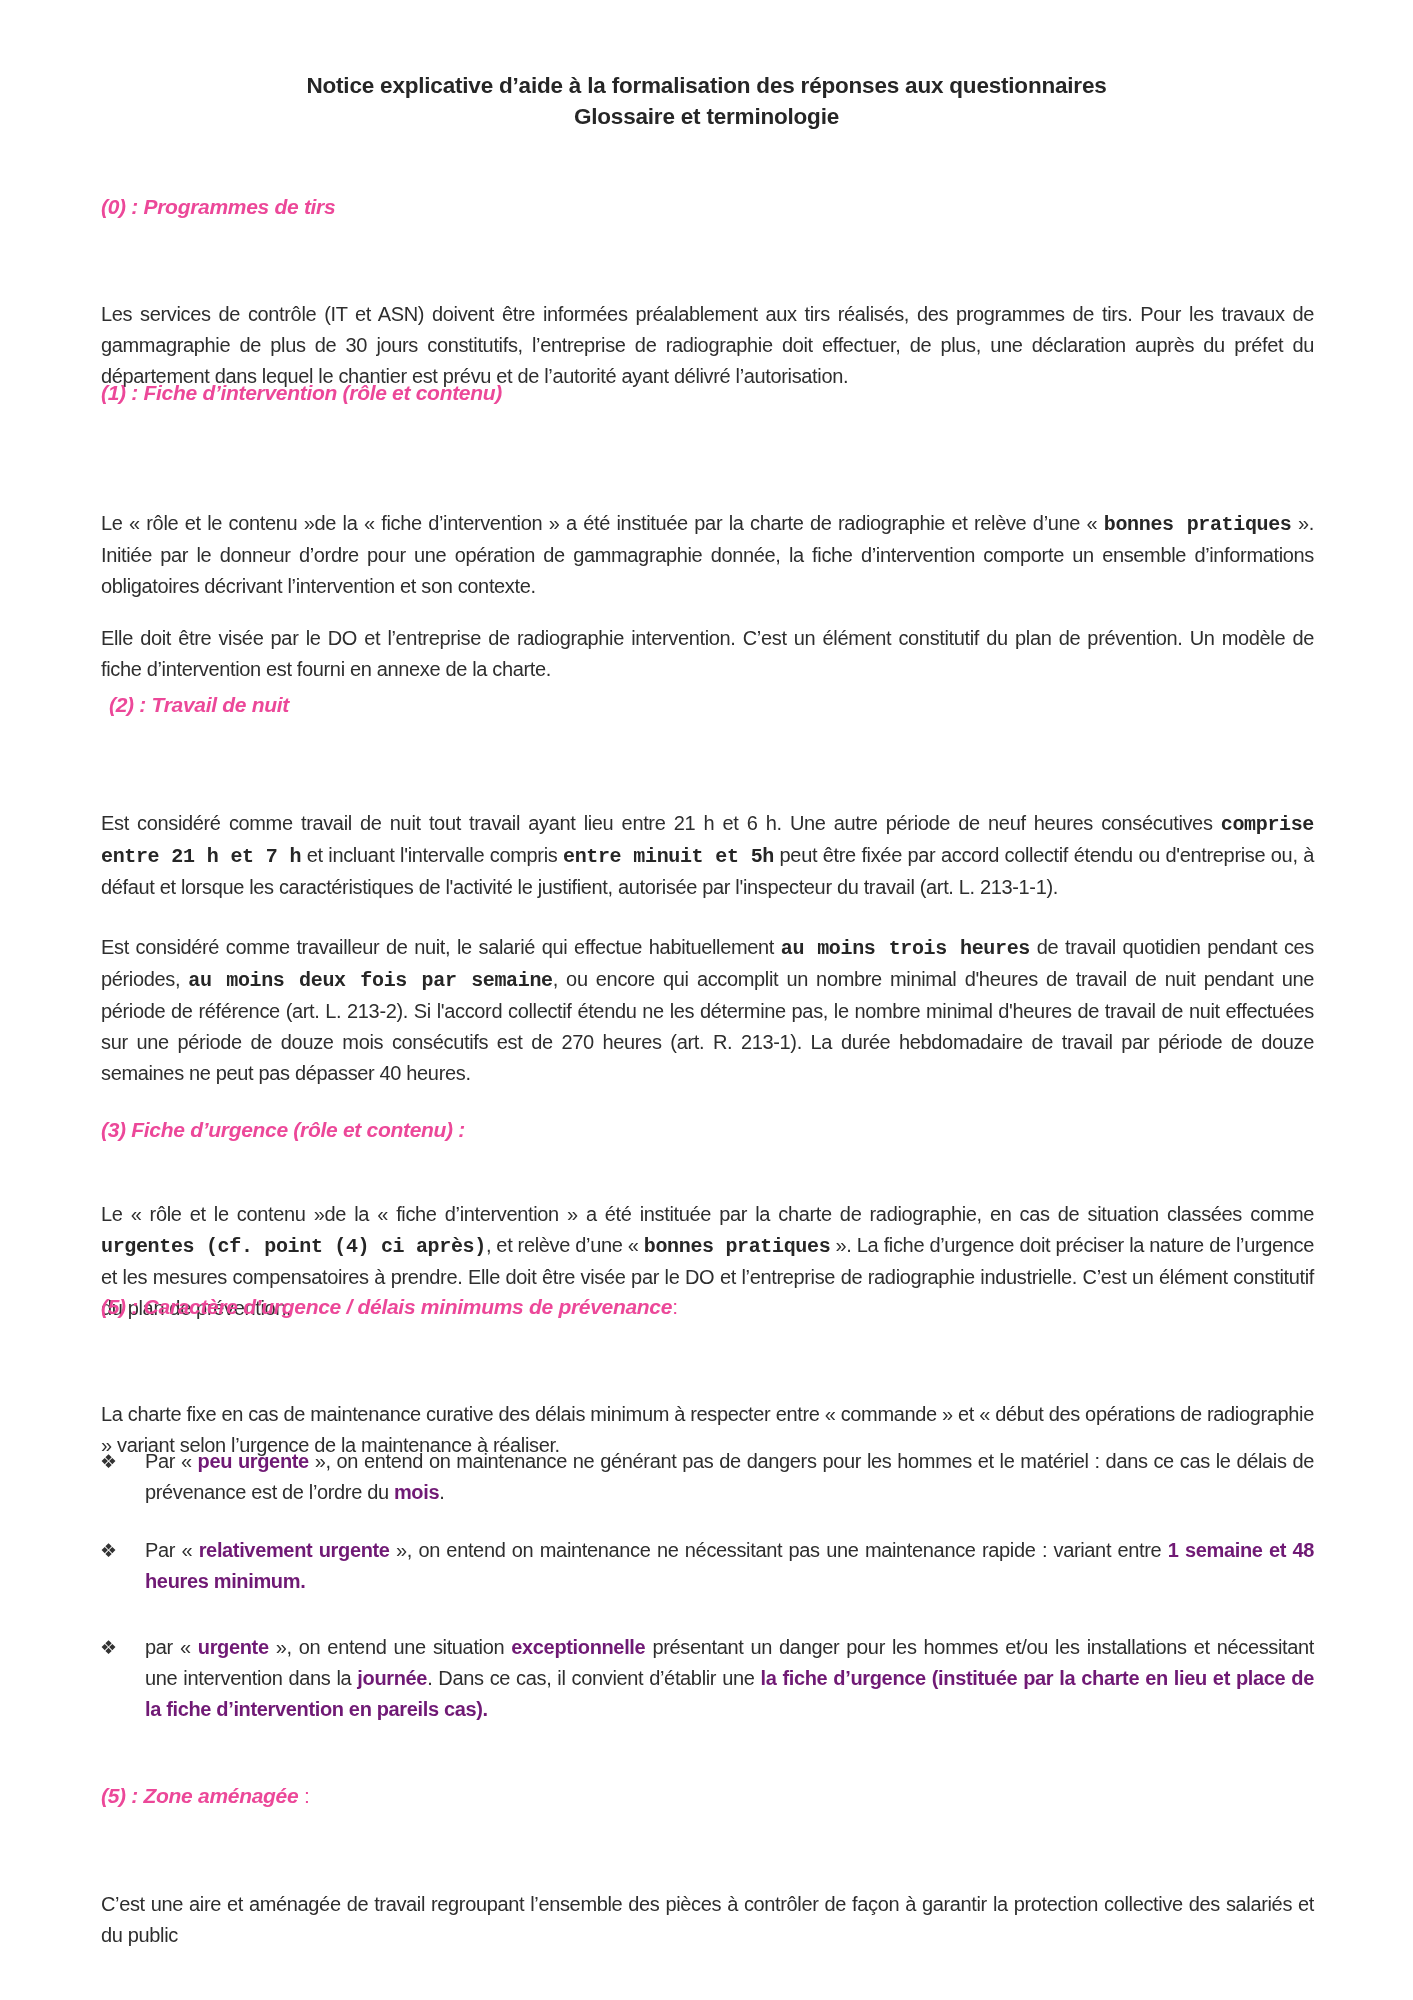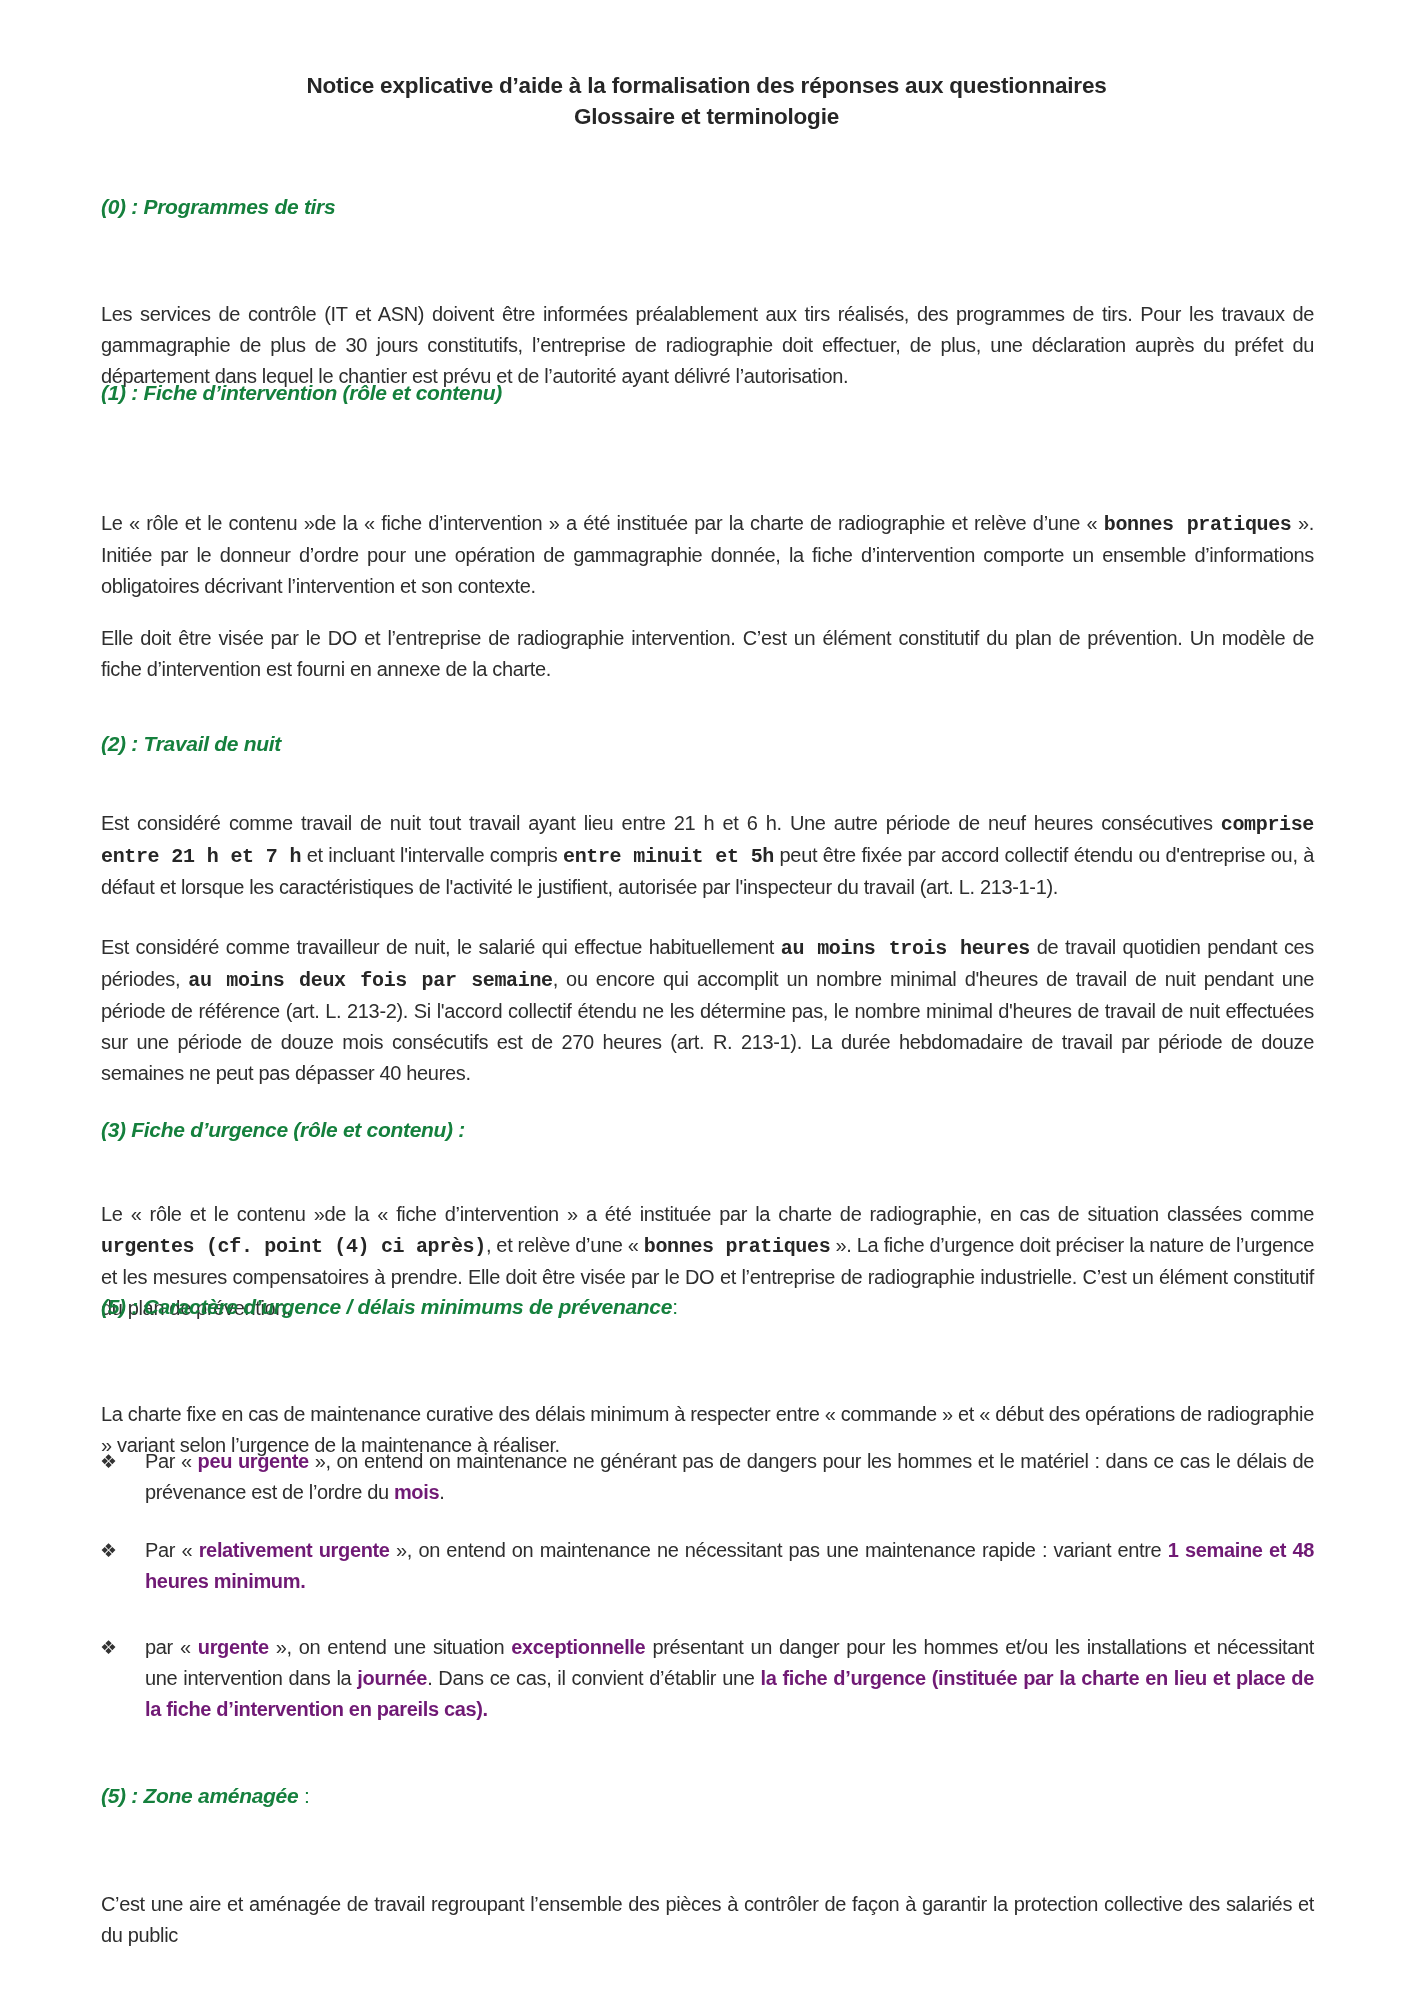--- a/index.html
+++ b/index.html
@@ -10,21 +10,21 @@
     }
     .page { position: relative; width: 1413px; height: 2000px; }
     .doc-title {
       position: absolute; left: 0; right: 0; top: 70px;
       text-align: center; font-weight: bold; font-size: 22.5px; line-height: 31px;
       color: #262626; letter-spacing: -0.2px;
     }
     .section-heading {
       position: absolute; left: 101px;
       font-weight: bold; font-style: italic; font-size: 21px; line-height: 28px;
-      color: #15803d; letter-spacing: -0.3px;
+      color: #ec4899; letter-spacing: -0.3px;
     }
     .section-heading .tail { font-weight: normal; font-style: normal; }
     .para {
       position: absolute; left: 101px; width: 1213px;
       font-size: 20px; line-height: 31px; text-align: justify;
       color: #2e2e2e; letter-spacing: -0.35px; margin-top: 46px;
     }
     .para b { font-weight: bold; color: #262626; font-family: Liberation Mono, monospace; }
     .bullet {
       position: absolute; left: 145px; width: 1169px;
@@ -48,21 +48,21 @@
     <div>Glossaire et terminologie</div>
   </div>
 
   <div class="section-heading" style="top:193px;">(0) : Programmes de tirs</div>
   <div class="para" style="top:253px;"><span>Les services de contrôle (IT et ASN) doivent être informées préalablement aux tirs réalisés, des programmes de tirs. Pour les travaux de gammagraphie de plus de 30 jours constitutifs, l’entreprise de radiographie doit effectuer, de plus, une déclaration auprès du préfet du département dans lequel le chantier est prévu et de l’autorité ayant délivré l’autorisation.</span></div>
 
   <div class="section-heading" style="top:379px;">(1) : Fiche d’intervention (rôle et contenu)</div>
   <div class="para" style="top:462px;"><span>Le « rôle et le contenu »de la « fiche d’intervention » a été instituée par la charte de radiographie et relève d’une « </span><b>bonnes pratiques</b><span> ». Initiée par le donneur d’ordre pour une opération de gammagraphie donnée, la fiche d’intervention comporte un ensemble d’informations obligatoires décrivant l’intervention et son contexte.</span></div>
   <div class="para" style="top:577px;"><span>Elle doit être visée par le DO et l’entreprise de radiographie intervention. C’est un élément constitutif du plan de prévention. Un modèle de fiche d’intervention est fourni en annexe de la charte.</span></div>
 
-  <div class="section-heading" style="top:730px;">(2) : Travail de nuit</div>
+  <div class="section-heading" style="top:691px;margin-left:8px;">(2) : Travail de nuit</div>
   <div class="para" style="top:762px;"><span>Est considéré comme travail de nuit tout travail ayant lieu entre 21 h et 6 h. Une autre période de neuf heures consécutives </span><b>comprise entre 21 h et 7 h</b><span> et incluant l'intervalle compris </span><b>entre minuit et 5h</b><span> peut être fixée par accord collectif étendu ou d'entreprise ou, à défaut et lorsque les caractéristiques de l'activité le justifient, autorisée par l'inspecteur du travail (art. L. 213-1-1).</span></div>
   <div class="para" style="top:886px;"><span>Est considéré comme travailleur de nuit, le salarié qui effectue habituellement </span><b>au moins trois heures</b><span> de travail quotidien pendant ces périodes, </span><b>au moins deux fois par semaine</b><span>, ou encore qui accomplit un nombre minimal d'heures de travail de nuit pendant une période de référence (art. L. 213-2). Si l'accord collectif étendu ne les détermine pas, le nombre minimal d'heures de travail de nuit effectuées sur une période de douze mois consécutifs est de 270 heures (art. R. 213-1). La durée hebdomadaire de travail par période de douze semaines ne peut pas dépasser 40 heures.</span></div>
 
   <div class="section-heading" style="top:1116px;">(3) Fiche d’urgence (rôle et contenu) :</div>
   <div class="para" style="top:1153px;"><span>Le « rôle et le contenu »de la « fiche d’intervention » a été instituée par la charte de radiographie, en cas de situation classées comme </span><b>urgentes (cf. point (4) ci après)</b><span>, et relève d’une « </span><b>bonnes pratiques</b><span> ». La fiche d’urgence doit préciser la nature de l’urgence et les mesures compensatoires à prendre. Elle doit être visée par le DO et l’entreprise de radiographie industrielle. C’est un élément constitutif du plan de prévention.</span></div>
 
   <div class="section-heading" style="top:1293px;"><span>(5) : Caractère d’urgence / délais minimums de prévenance</span><span class="tail">:</span></div>
   <div class="para" style="top:1353px;"><span>La charte fixe en cas de maintenance curative des délais minimum à respecter entre « commande » et « début des opérations de radiographie » variant selon l’urgence de la maintenance à réaliser.</span></div>
 
   <div class="bullet" style="top:1446px;">

